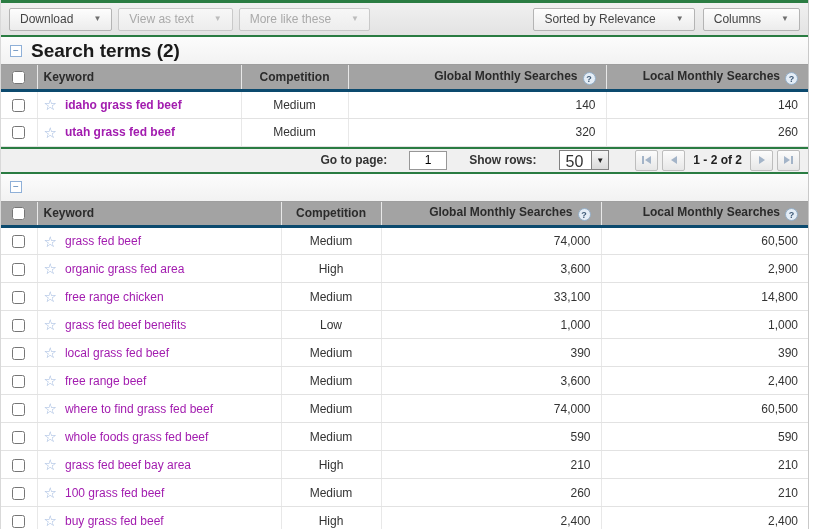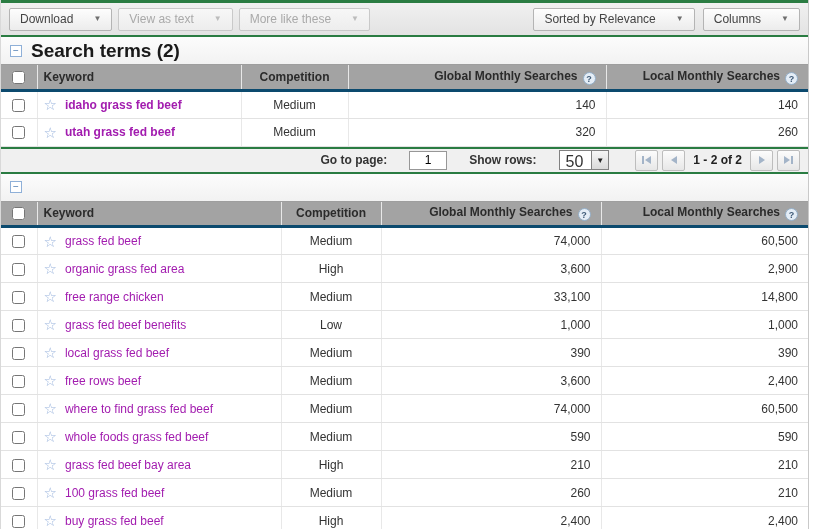--- a/index.html
+++ b/index.html
@@ -265,21 +265,21 @@
           <td class="col-comp">Medium</td>
           <td class="col-num">390</td>
           <td class="col-num">390</td>
         </tr>
 
         <tr>
           <td class="col-check"><input type="checkbox" style=""></td>
           <td>
             <span class="kw-cell">
               <span class="star">☆</span>
-              <a class="kw-link">free rows beef</a>
+              <a class="kw-link">free range beef</a>
             </span>
           </td>
           <td class="col-comp">Medium</td>
           <td class="col-num">3,600</td>
           <td class="col-num">2,400</td>
         </tr>
 
         <tr>
           <td class="col-check"><input type="checkbox" style=""></td>
           <td>

